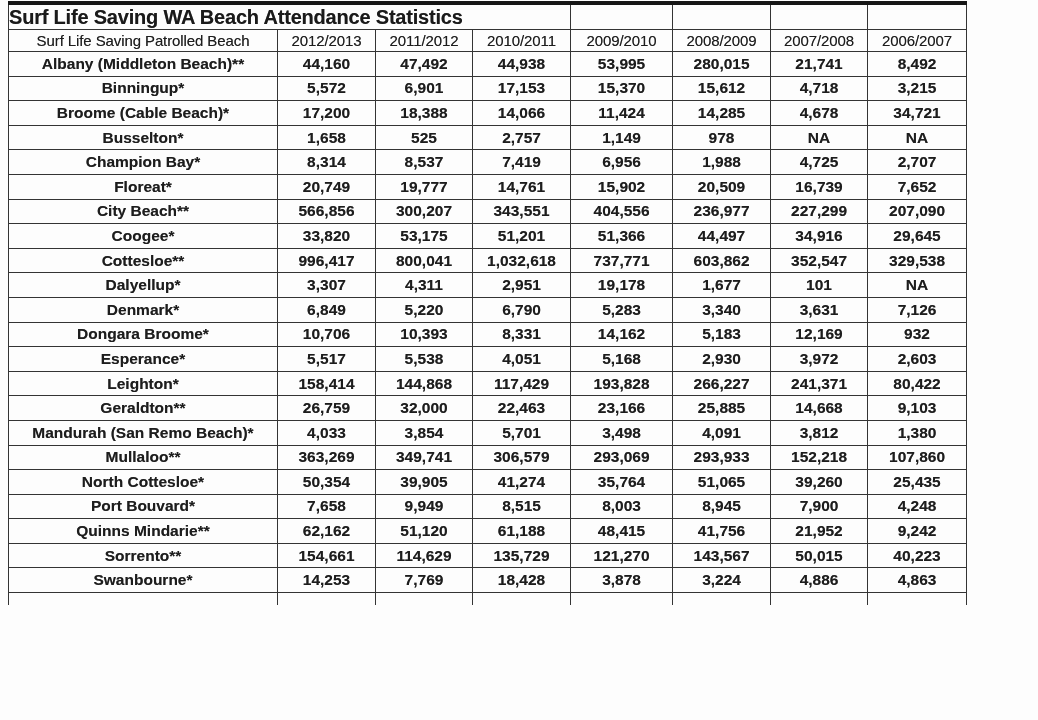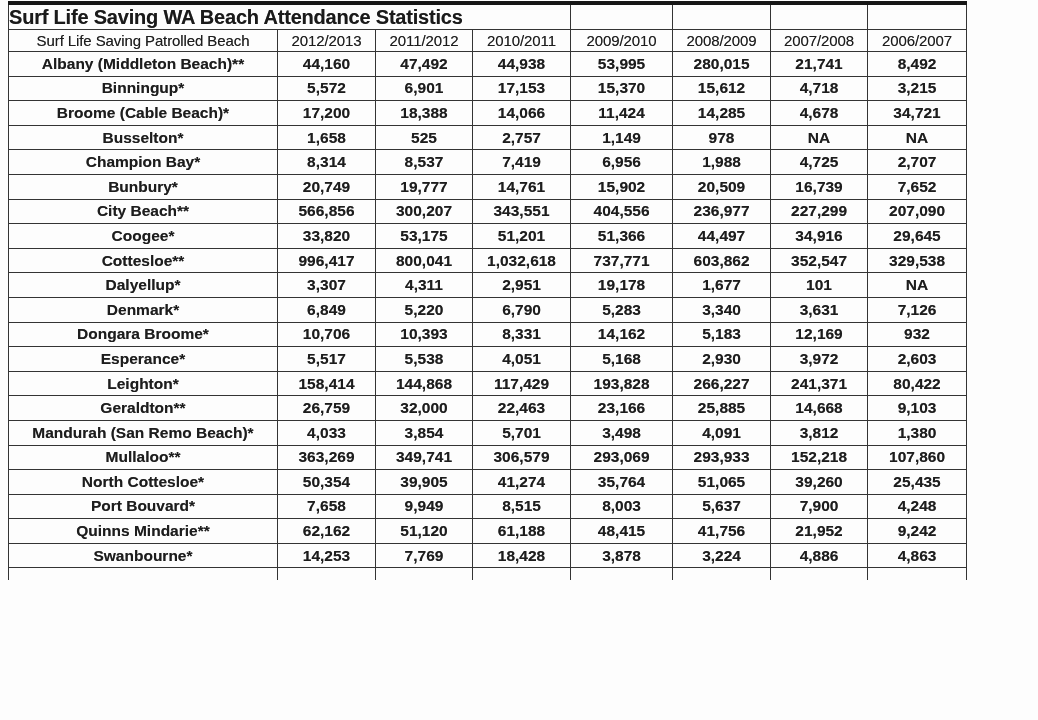--- a/index.html
+++ b/index.html
@@ -154,21 +154,21 @@
           <td>Champion Bay*</td>
           <td>8,314</td>
           <td>8,537</td>
           <td>7,419</td>
           <td>6,956</td>
           <td>1,988</td>
           <td>4,725</td>
           <td>2,707</td>
         </tr>
         <tr>
-          <td>Bunbury*</td>
+          <td>Floreat*</td>
           <td>20,749</td>
           <td>19,777</td>
           <td>14,761</td>
           <td>15,902</td>
           <td>20,509</td>
           <td>16,739</td>
           <td>7,652</td>
         </tr>
         <tr>
           <td>City Beach**</td>
@@ -289,35 +289,45 @@
           <td>51,065</td>
           <td>39,260</td>
           <td>25,435</td>
         </tr>
         <tr>
           <td>Port Bouvard*</td>
           <td>7,658</td>
           <td>9,949</td>
           <td>8,515</td>
           <td>8,003</td>
-          <td>5,637</td>
+          <td>8,945</td>
           <td>7,900</td>
           <td>4,248</td>
         </tr>
         <tr>
           <td>Quinns Mindarie**</td>
           <td>62,162</td>
           <td>51,120</td>
           <td>61,188</td>
           <td>48,415</td>
           <td>41,756</td>
           <td>21,952</td>
           <td>9,242</td>
         </tr>
         <tr>
+          <td>Sorrento**</td>
+          <td>154,661</td>
+          <td>114,629</td>
+          <td>135,729</td>
+          <td>121,270</td>
+          <td>143,567</td>
+          <td>50,015</td>
+          <td>40,223</td>
+        </tr>
+        <tr>
           <td>Swanbourne*</td>
           <td>14,253</td>
           <td>7,769</td>
           <td>18,428</td>
           <td>3,878</td>
           <td>3,224</td>
           <td>4,886</td>
           <td>4,863</td>
         </tr>
         <tr class="partial-row">

